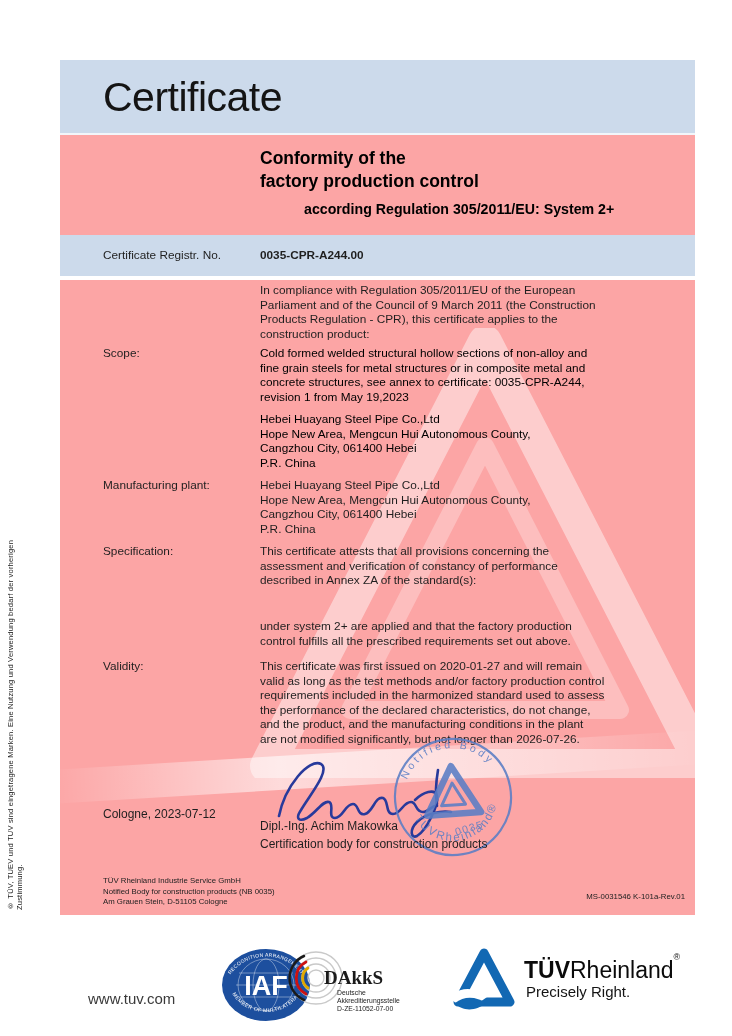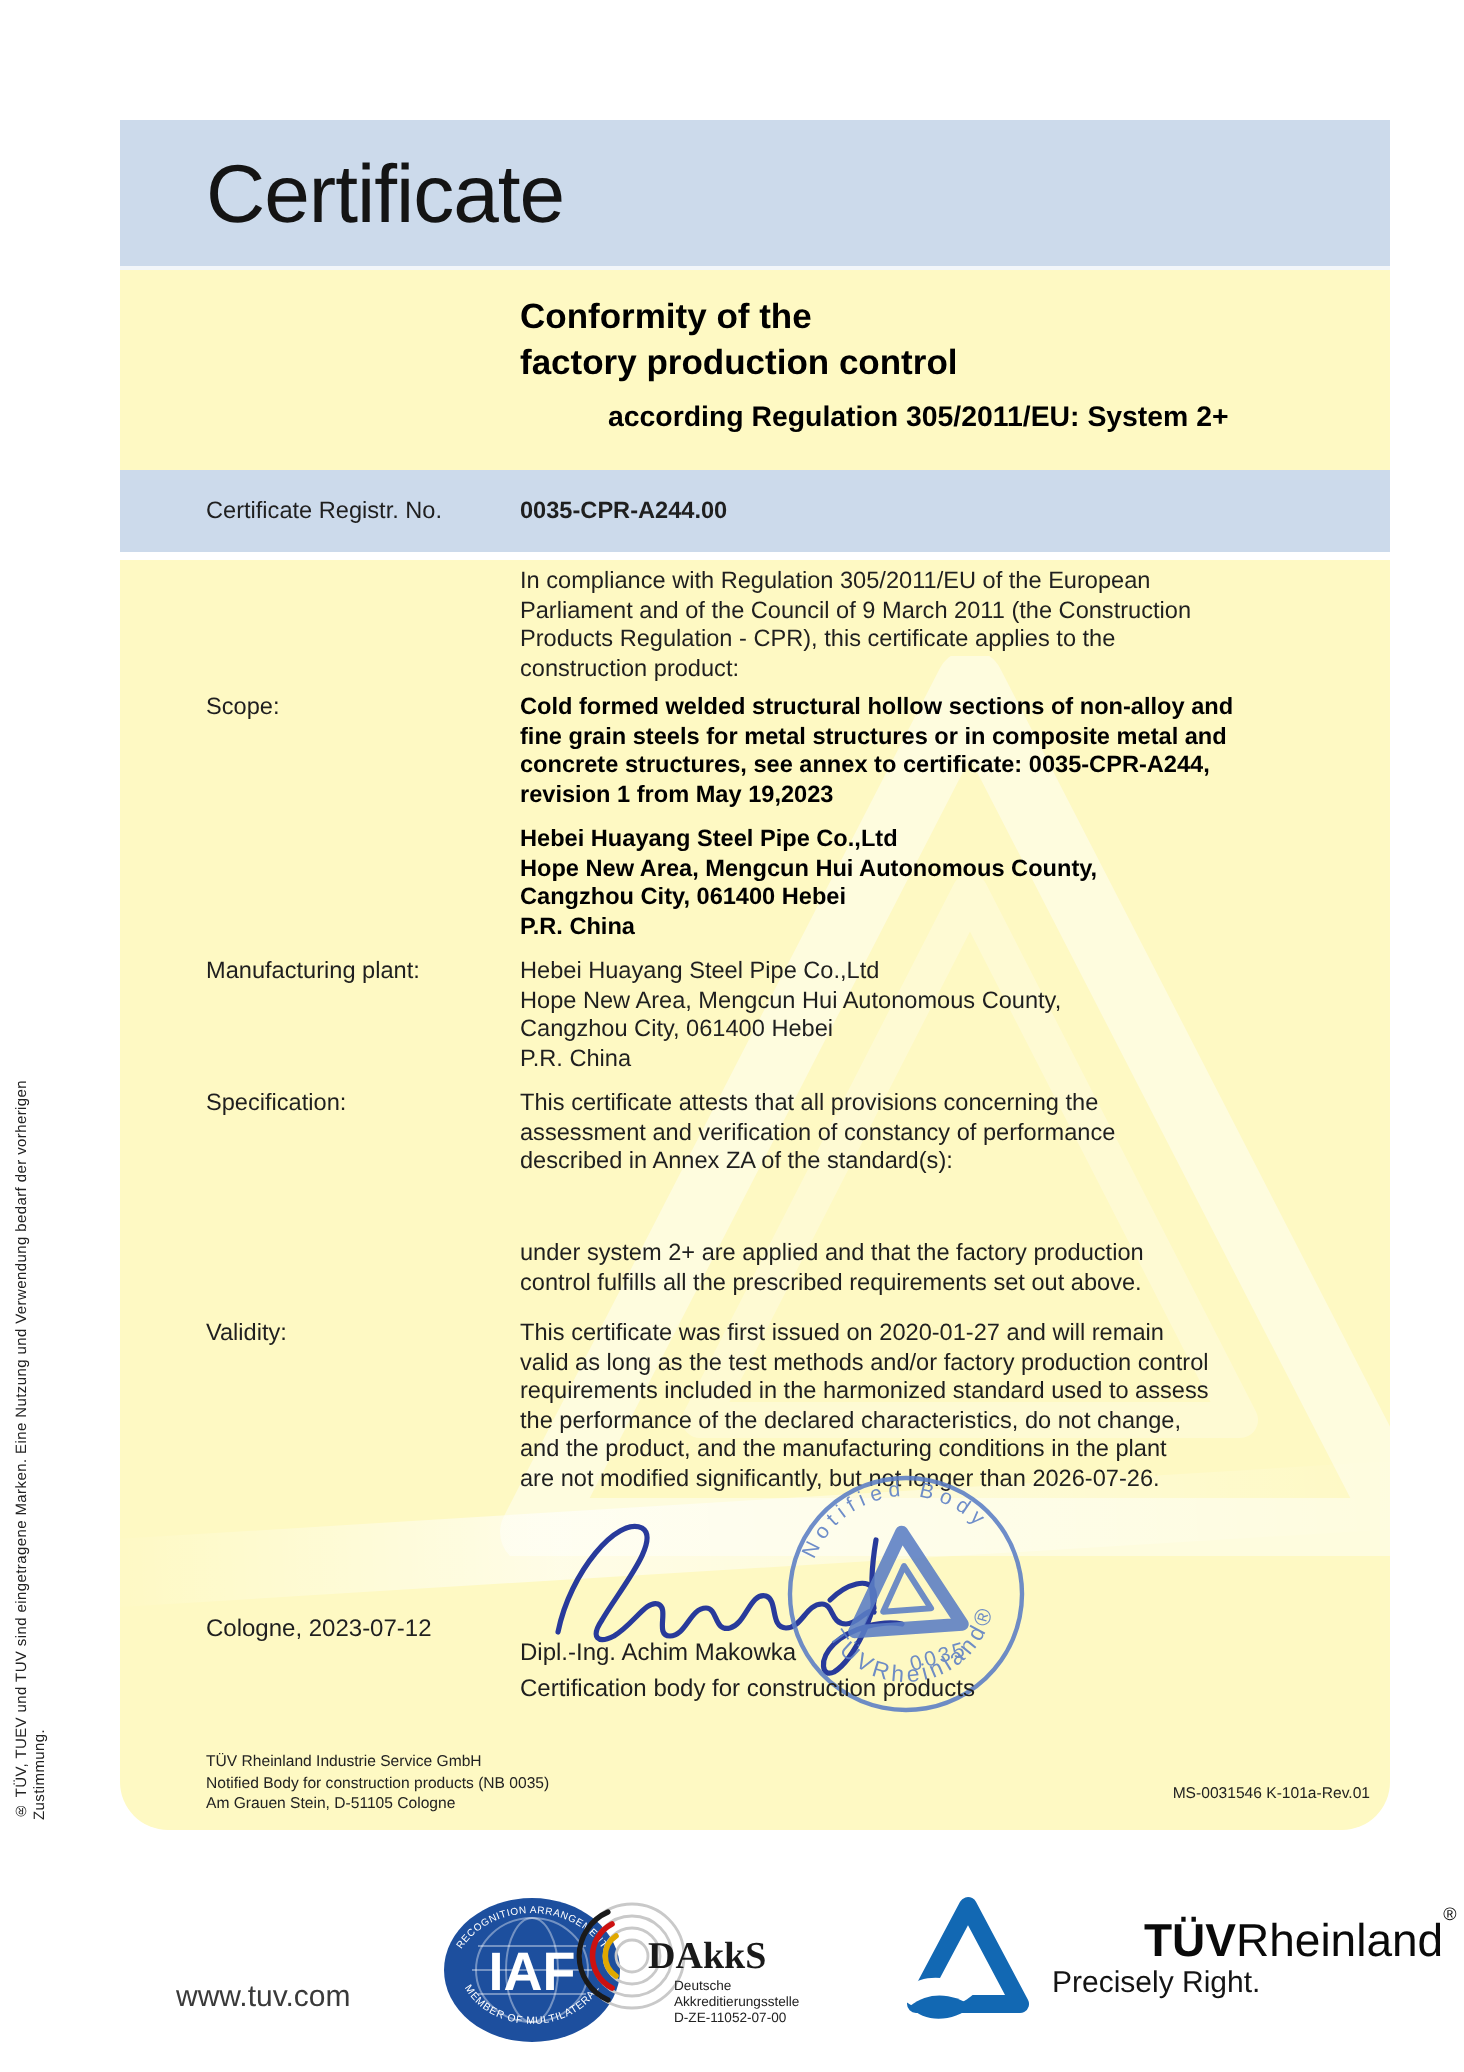--- a/index.html
+++ b/index.html
@@ -1,29 +1,29 @@
 <!DOCTYPE html>
 <html><head>
 <meta charset="utf-8">
 <style>
   html,body{margin:0;padding:0;background:#ffffff;}
   .page{
     position:relative;width:732px;height:1036px;background:#ffffff;overflow:hidden;
     font-family:"Liberation Sans","DejaVu Sans",sans-serif;color:#1f1f1f;
   }
   
-  .cert{position:absolute;left:60px;top:60px;width:635px;height:855px;background:#fef9c3;border-radius:24px;}
+  .cert{position:absolute;left:60px;top:60px;width:635px;height:855px;background:#fca5a5;}
   .band-title{position:absolute;left:0;top:0;width:100%;height:73px;background:#ccdaeb;border-bottom:2px solid rgba(255,255,255,.75);}
   .band-registr{position:absolute;left:0;top:175px;width:100%;height:41px;background:#ccdaeb;border-bottom:4px solid #ffffff;}
   .cert-title{position:absolute;left:43px;top:14px;font-size:41px;letter-spacing:-.5px;color:#141414;}
   .cert-subtitle{position:absolute;left:200px;top:87px;font-size:17.5px;font-weight:bold;line-height:23px;color:#000;white-space:pre-line;}
   .cert-regulation{position:absolute;left:200px;top:141px;font-size:14.2px;font-weight:bold;color:#000;margin-left:44px;}
   .lab{position:absolute;left:43px;font-size:11.8px;line-height:14.5px;white-space:pre-line;text-align:right;}
   .val{position:absolute;left:200px;width:430px;font-size:11.8px;line-height:14.5px;white-space:pre-line;}
-  .b{font-weight:bold;color:#000;}
+  .b{font-weight:normal;color:#000;}
   .registr-label{top:188px;}
   .registr-value{top:188px;font-weight:bold;}
   
   .wm-tri{position:absolute;left:190px;top:268px;pointer-events:none;}
   .wm-band{position:absolute;left:-12px;top:690px;width:660px;height:34px;pointer-events:none;
     background:linear-gradient(90deg,rgba(255,255,255,0),rgba(255,255,255,.6) 35%,rgba(255,255,255,.25) 75%,rgba(255,255,255,0));
     transform:rotate(-3.5deg);}
   
   .signature{position:absolute;left:205px;top:692px;}
   .seal{position:absolute;left:332px;top:676px;transform:rotate(-10deg);opacity:.88;}
@@ -34,21 +34,21 @@
   
   .side-note{position:absolute;left:6px;top:498px;height:412px;width:14px;
     writing-mode:vertical-rl;transform:rotate(180deg);
     font-size:7.5px;letter-spacing:.2px;color:#222;}
   
   .website{position:absolute;left:88px;top:966px;font-size:15px;color:#3a3a3a;margin-top:24px;}
   .logo-iaf{position:absolute;left:220px;top:947px;}
   .logo-dakks{position:absolute;left:282px;top:948px;}
   .logo-tuv-tri{position:absolute;left:452px;top:946px;}
   .tuv-brand{position:absolute;left:524px;top:952px;font-size:23px;color:#0a0a0a;}
-  .tuv-brand .bold{font-weight:bold;margin-left:48px;}
+  .tuv-brand .bold{font-weight:bold;}
   .tuv-brand sup{font-size:9px;vertical-align:18px;}
   .tuv-tagline{position:absolute;left:526px;top:983px;font-size:15px;color:#141414;}
   text{font-family:"Liberation Sans","DejaVu Sans",sans-serif;}
   .serif{font-family:"Liberation Serif","DejaVu Serif",serif;}
 </style>
 </head>
 <body>
 
 <div class="page">
 

